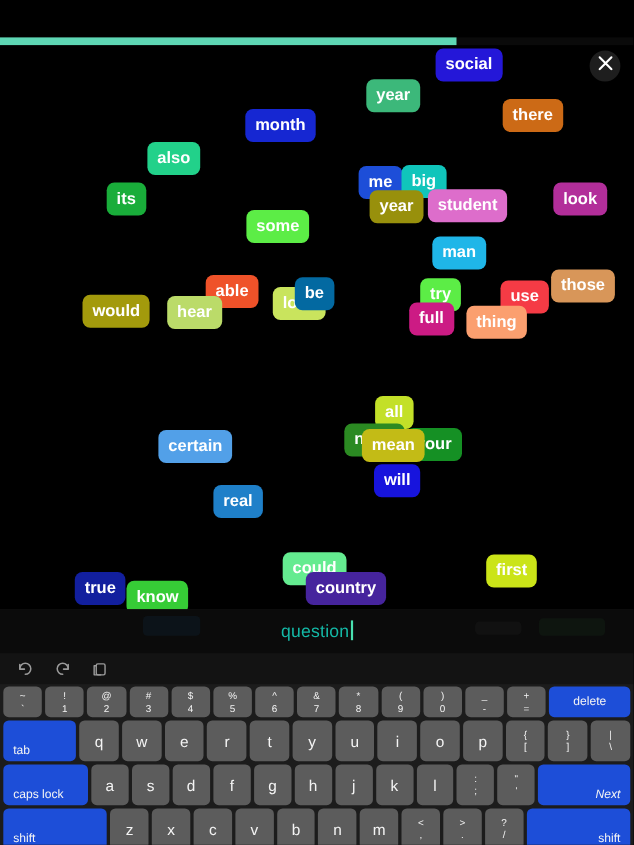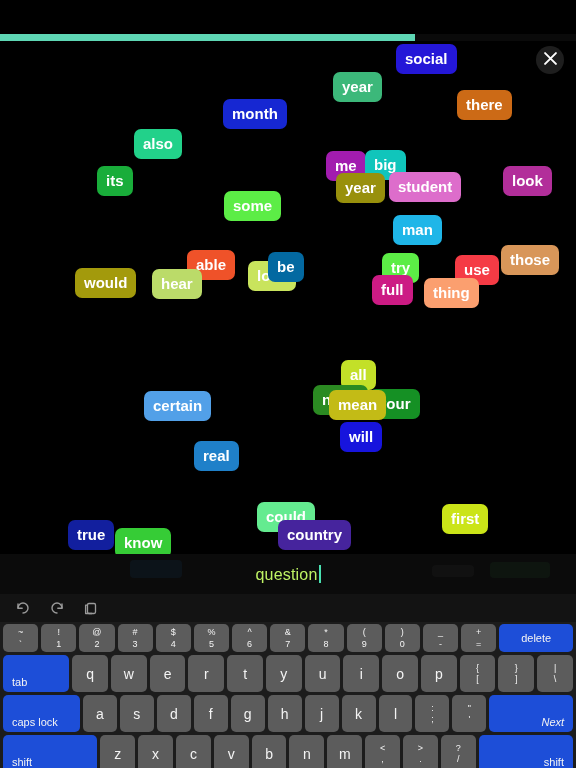--- a/index.html
+++ b/index.html
@@ -56,21 +56,21 @@
     width: 576px; height: 248px;
     background: #1c1c1c;
   }
   #input-bar {
     position: relative;
     width: 576px; height: 40px;
     background: #0b0b0b;
     display: flex; align-items: center; justify-content: center;
   }
   #input-text {
-    color: #bef264; font-size: 16px; letter-spacing: .2px;
+    color: #14b8a6; font-size: 16px; letter-spacing: .2px;
     position: relative;
   }
   #input-caret {
     display: inline-block;
     width: 2px; height: 18px;
     background: #49e0b0;
     vertical-align: -3px;
     margin-left: 1px;
   }
   
@@ -132,21 +132,21 @@
     </span>
   </div>
 
   <div id="word-field">
       <div class="word-chip" style="left: 396px; top: 3px; background: rgb(36, 23, 216);">social</div>
       <div class="word-chip" style="left: 333px; top: 31px; background: rgb(60, 184, 122);">year</div>
       <div class="word-chip" style="left: 457px; top: 49px; background: rgb(204, 106, 22);">there</div>
       <div class="word-chip" style="left: 223px; top: 58px; background: rgb(22, 39, 210);">month</div>
       <div class="word-chip" style="left: 134px; top: 88px; background: rgb(34, 209, 138);">also</div>
       <div class="word-chip" style="left: 97px; top: 125px; background: rgb(25, 173, 58);">its</div>
-      <div class="word-chip" style="left: 326px; top: 110px; background: #a21caf;">me</div>
+      <div class="word-chip" style="left: 326px; top: 110px; background: #1d4ed8;">me</div>
       <div class="word-chip" style="left: 365px; top: 109px; background: rgb(16, 197, 187);">big</div>
       <div class="word-chip" style="left: 336px; top: 132px; background: rgb(152, 144, 12);">year</div>
       <div class="word-chip" style="left: 389px; top: 131px; background: rgb(221, 109, 203);">student</div>
       <div class="word-chip" style="left: 503px; top: 125px; background: rgb(178, 46, 154);">look</div>
       <div class="word-chip" style="left: 224px; top: 150px; background: rgb(92, 237, 70);">some</div>
       <div class="word-chip" style="left: 393px; top: 174px; background: rgb(31, 182, 232);">man</div>
       <div class="word-chip" style="left: 382px; top: 212px; background: rgb(92, 237, 70);">try</div>
       <div class="word-chip" style="left: 455px; top: 214px; background: rgb(245, 59, 69);">use</div>
       <div class="word-chip" style="left: 501px; top: 204px; background: rgb(216, 150, 89);">those</div>
       <div class="word-chip" style="left: 187px; top: 209px; background: rgb(239, 82, 41);">able</div>

